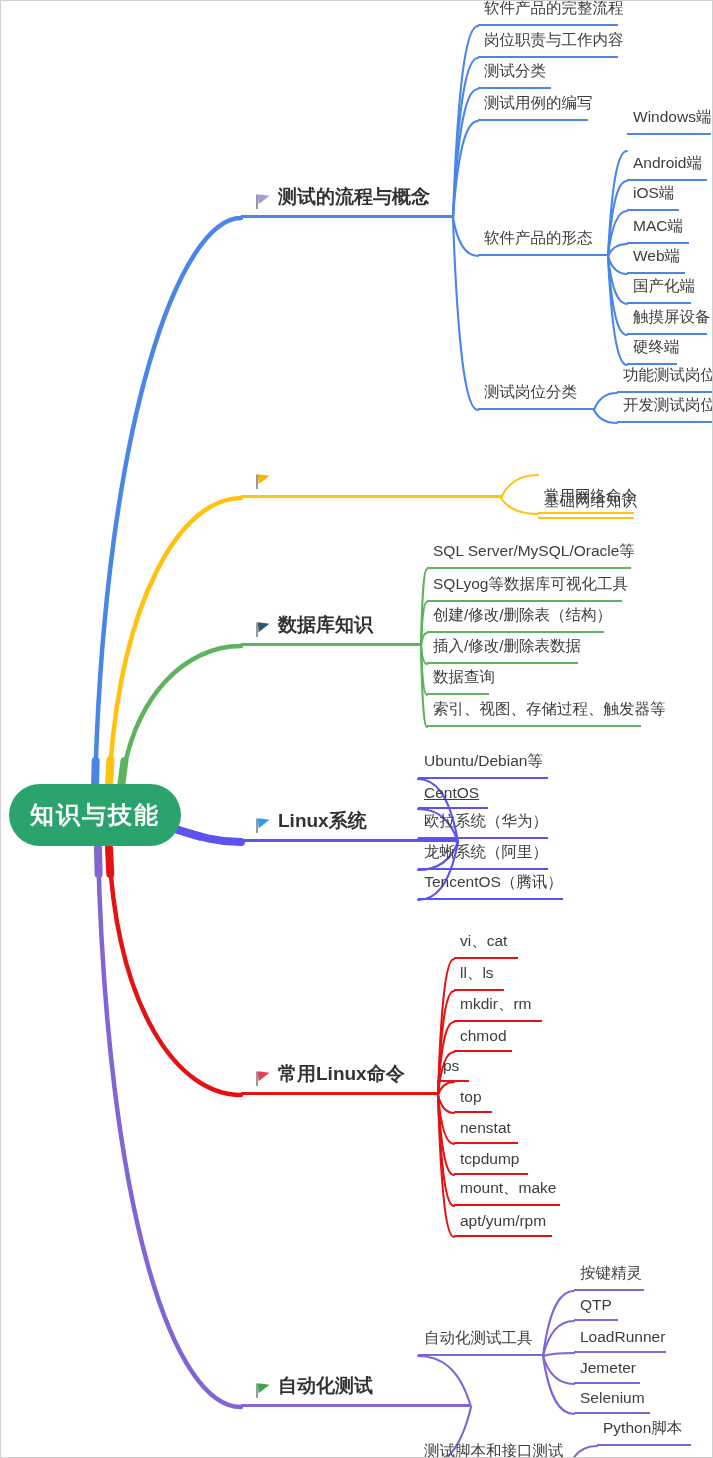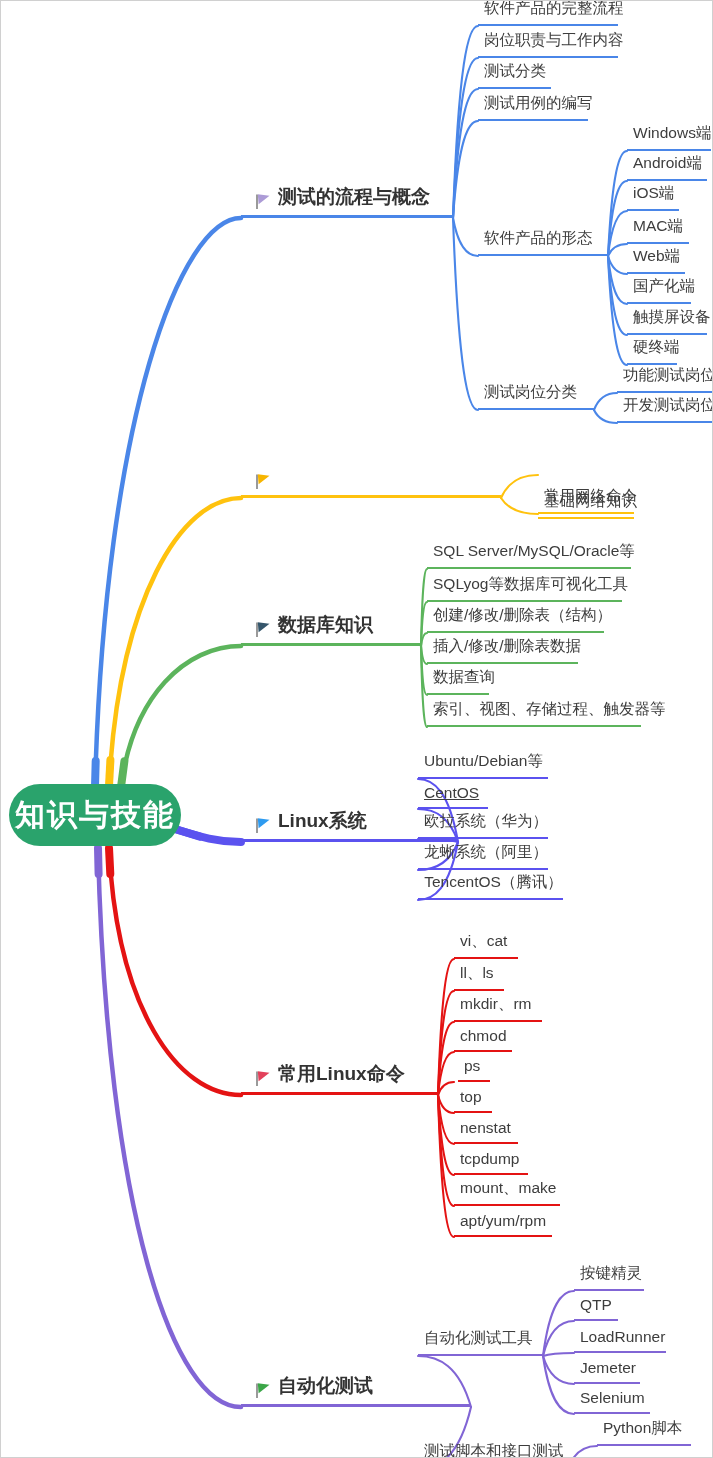--- a/index.html
+++ b/index.html
@@ -5,21 +5,21 @@
   html,body{margin:0;padding:0;background:#fff;}
   #canvas{
     position:relative;width:713px;height:1458px;box-sizing:border-box;
     border:1px solid #d0d0d0;background:#fff;overflow:hidden;
     font-family:"Liberation Sans","DejaVu Sans",sans-serif;
   }
   #edges{position:absolute;left:0;top:0;z-index:1;}
   .central{
     position:absolute;left:8px;top:783px;width:172px;height:62px;
     border-radius:31px;display:flex;align-items:center;justify-content:center;
-    color:#fff;font-size:30px;font-weight:bold;letter-spacing:2px;z-index:3;
+    color:#fff;font-size:24px;font-weight:bold;letter-spacing:2px;z-index:3;
   }
   .topic{
     position:absolute;height:34px;border-bottom:3px solid;box-sizing:border-box;
     display:flex;align-items:flex-end;padding:0 0 5px 13px;
     font-size:19px;font-weight:bold;color:#333;white-space:nowrap;z-index:2;
   }
   .topic .flag{margin-right:7px;flex:0 0 auto;}
   .node{
     position:absolute;height:28px;border-bottom:2px solid;box-sizing:border-box;
     display:flex;align-items:flex-end;padding:0 0 5px 6px;
@@ -110,21 +110,21 @@
       </div>
       <div class="node" style="left: 477px; top: 60px; width: 73px; border-bottom-color: rgb(74, 134, 232);">
         <span>测试分类</span>
       </div>
       <div class="node" style="left: 477px; top: 92px; width: 110px; border-bottom-color: rgb(74, 134, 232);">
         <span>测试用例的编写</span>
       </div>
       <div class="node" style="left: 477px; top: 227px; width: 130px; border-bottom-color: rgb(74, 134, 232);">
         <span>软件产品的形态</span>
       </div>
-      <div class="node" style="left: 626px; top: 122px; width: 84px; border-bottom-color: rgb(74, 134, 232);">
+      <div class="node" style="left: 626px; top: 106px; width: 84px; border-bottom-color: rgb(74, 134, 232);">
         <span>Windows端</span>
       </div>
       <div class="node" style="left: 626px; top: 152px; width: 80px; border-bottom-color: rgb(74, 134, 232);">
         <span>Android端</span>
       </div>
       <div class="node" style="left: 626px; top: 182px; width: 52px; border-bottom-color: rgb(74, 134, 232);">
         <span>iOS端</span>
       </div>
       <div class="node" style="left: 626px; top: 215px; width: 62px; border-bottom-color: rgb(74, 134, 232);">
         <span>MAC端</span>
@@ -221,21 +221,21 @@
       </div>
       <div class="node" style="left: 453px; top: 962px; width: 50px; border-bottom-color: rgb(228, 19, 19);">
         <span>ll、ls</span>
       </div>
       <div class="node" style="left: 453px; top: 993px; width: 88px; border-bottom-color: rgb(228, 19, 19);">
         <span>mkdir、rm</span>
       </div>
       <div class="node" style="left: 453px; top: 1023px; width: 58px; border-bottom-color: rgb(228, 19, 19);">
         <span>chmod</span>
       </div>
-      <div class="node" style="left: 457px; top: 1053px; width: 32px; border-bottom-color: rgb(228, 19, 19);">
+      <div class="node" style="left: 436px; top: 1053px; width: 32px; border-bottom-color: rgb(228, 19, 19);">
         <span>ps</span>
       </div>
       <div class="node" style="left: 453px; top: 1084px; width: 38px; border-bottom-color: rgb(228, 19, 19);">
         <span>top</span>
       </div>
       <div class="node" style="left: 453px; top: 1115px; width: 64px; border-bottom-color: rgb(228, 19, 19);">
         <span>nenstat</span>
       </div>
       <div class="node" style="left: 453px; top: 1146px; width: 74px; border-bottom-color: rgb(228, 19, 19);">
         <span>tcpdump</span>

